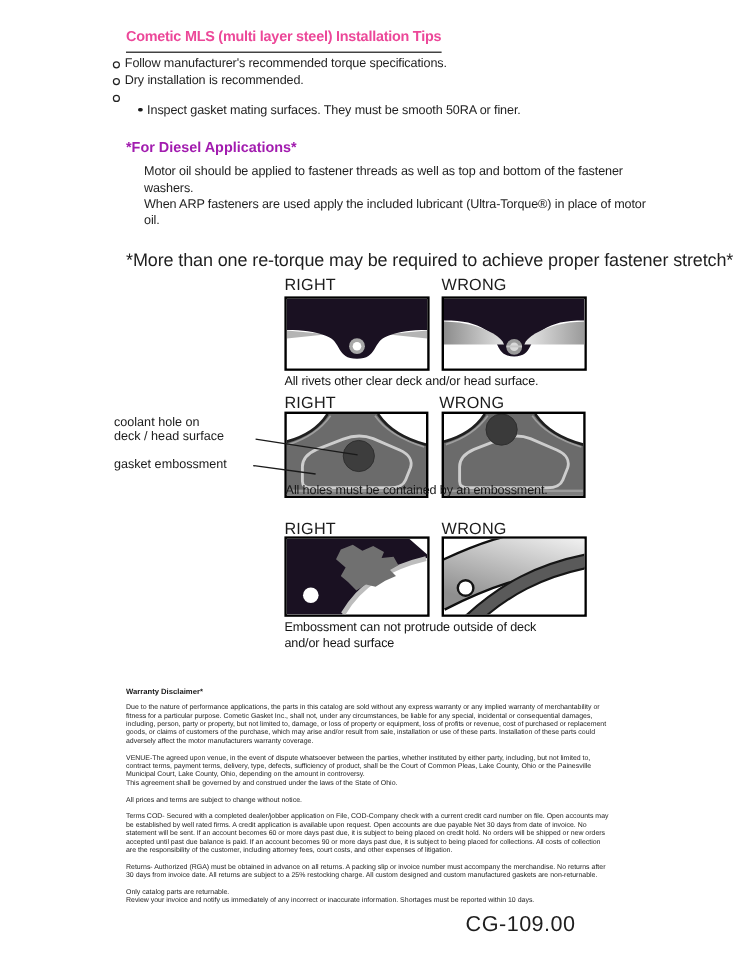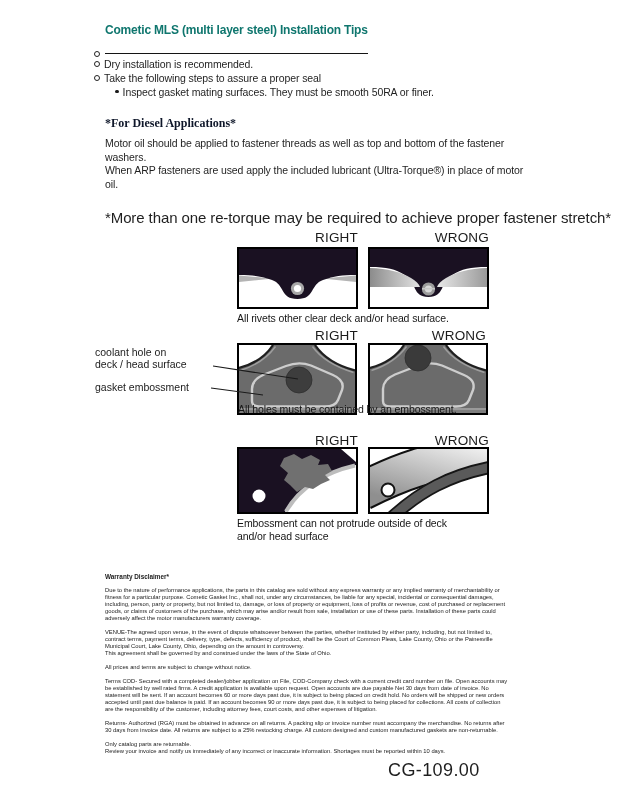--- a/index.html
+++ b/index.html
@@ -4,36 +4,36 @@
 <style>
   html,body{margin:0;padding:0;background:#ffffff;}
   .page{
     position:relative;width:618px;height:800px;background:#ffffff;overflow:hidden;
     font-family:"Liberation Sans","DejaVu Sans",sans-serif;color:#1f1f1f;
   }
   .abs{position:absolute;}
   .pre{white-space:pre-line;}
 
   .title{
-    left:105px;top:23px;font-size:12px;font-weight:700;color:#0f766e;
-    letter-spacing:-0.2px;border-bottom:1.6px solid #141414;padding-bottom:16px;margin:0;
+    left:105px;top:23px;font-size:12px;font-weight:700;color:#ec4899;
+    letter-spacing:-0.2px;border-bottom:1.6px solid #141414;padding-bottom:6px;margin:0;
   }
   .tips{left:94px;top:46px;width:450px;font-size:10.5px;line-height:14px;letter-spacing:-0.1px;}
   .tip-row{display:flex;align-items:flex-start;}
   .b-hollow{flex:none;width:4px;height:4px;border:1px solid #222;border-radius:50%;margin:4.5px 4px 0 0;}
   .sub{margin-left:21px;}
   .b-solid{flex:none;width:3.6px;height:3.6px;background:#1a1a1a;border-radius:50%;margin:5px 4px 0 0;}
 
-  .diesel-h{left:105px;top:116px;font-size:12px;font-weight:700;color:#0f172a;margin:0;font-family:Liberation Serif, serif;}
+  .diesel-h{left:105px;top:116px;font-size:12px;font-weight:700;color:#a21caf;margin:0;}
   .para{font-size:10.5px;line-height:13.6px;letter-spacing:-0.1px;margin:0;width:430px;}
-  .p1{left:105px;top:137px;}
+  .p1{left:120px;top:137px;}
   .p2{left:105px;top:167px;}
   .note{left:105px;top:209px;font-size:15px;letter-spacing:-0.1px;}
 
-  .rw-lbl{font-size:13.5px;color:#1b1b1b;text-align:right;width:121px;letter-spacing:0.2px;}
+  .rw-lbl{font-size:13.5px;color:#1b1b1b;text-align:left;width:121px;letter-spacing:0.2px;}
   .box{border:2px solid #000;background:#fff;box-sizing:content-box;line-height:0;}
   .caption{font-size:10.5px;line-height:13px;letter-spacing:-0.1px;color:#161616;}
 
   
   .f1-lblL{left:237px;top:230px;} .f1-lblR{left:368px;top:230px;}
   .f1-boxL{left:237px;top:247px;} .f1-boxR{left:368px;top:247px;}
   .f1-cap{left:237px;top:312px;}
   
   .f2-lblL{left:237px;top:328px;} .f2-lblR{left:366px;top:328px;width:120px;}
   .f2-boxL{left:237px;top:343px;} .f2-boxR{left:368px;top:343px;}
@@ -55,28 +55,28 @@
 </head>
 <body>
 
 <div class="page">
 
   <h1 class="abs title">Cometic MLS (multi layer steel) Installation Tips</h1>
 
   <div class="abs tips">
     <div class="tip-row">
       <span class="b-hollow"></span>
+      <span class="pre">Follow manufacturer's recommended torque specifications.</span>
     </div>
     <div class="tip-row">
       <span class="b-hollow"></span>
       <span class="pre">Dry installation is recommended.</span>
     </div>
     <div class="tip-row">
       <span class="b-hollow"></span>
-      <span class="pre">Take the following steps to assure a proper seal</span>
     </div>
     <div class="tip-row sub">
       <span class="b-solid"></span>
       <span class="pre">Inspect gasket mating surfaces.  They must be smooth 50RA or finer.</span>
     </div>
   </div>
 
   <h2 class="abs diesel-h">*For Diesel Applications*</h2>
   <p class="abs para p1 pre">Motor oil should be applied to fastener threads as well as top and bottom of the fastener washers.
 When ARP fasteners are used apply the included lubricant (Ultra-Torque®) in place of motor oil.</p>

